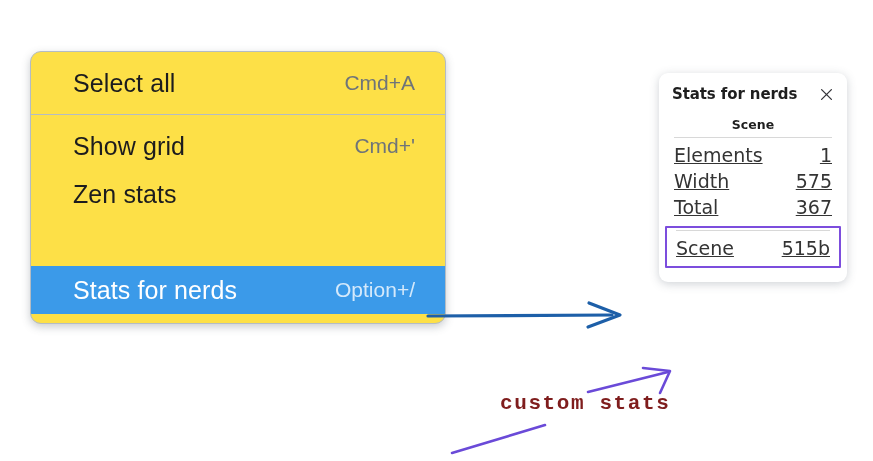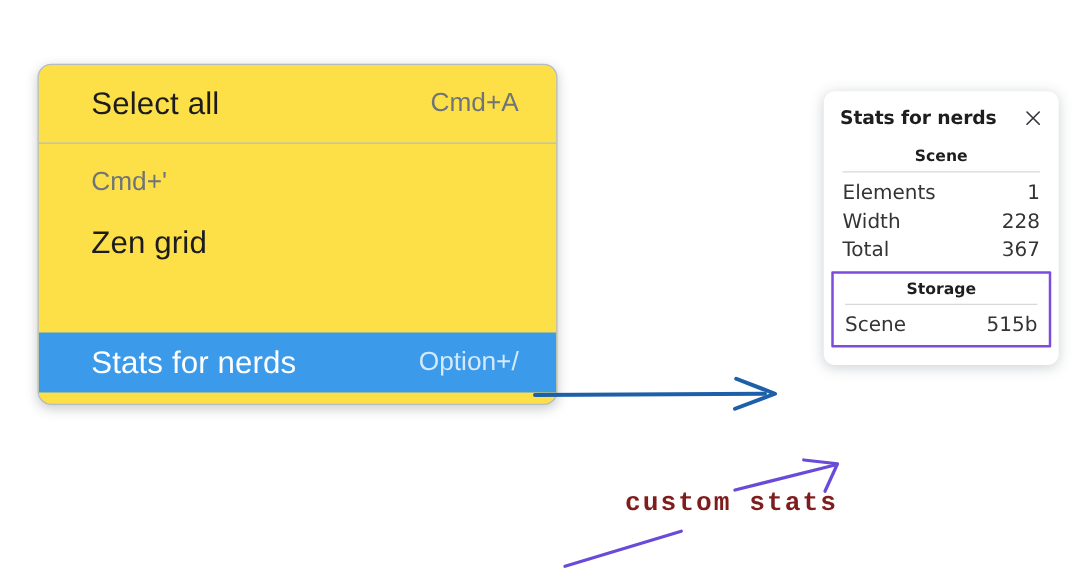--- a/index.html
+++ b/index.html
@@ -107,23 +107,24 @@
   }
   .sp-rule {
     height: 1px;
     background: #d8d8d8;
     margin: 0 2px 4px 2px;
   }
   .sp-row {
     display: flex;
     justify-content: space-between;
     align-items: flex-end;
-    font-size: 16px;
+    font-size: 19px;
     color: #343434;
     padding: 2px 2px 2px 2px;
+    text-decoration: underline;
   }
   .sp-row .sp-val { color: #343434; }
   .sp-note {
     font-size: 13.5px;
     color: #343434;
     padding: 3px 2px 1px 2px;
   }
 
   
   #stats-highlight {
@@ -162,24 +163,25 @@
     <div class="menu-item">
       <span class="mi-label">Select all</span>
       <span class="mi-shortcut">Cmd+A</span>
     </div>
   </div>
 
   <div class="menu-sep"></div>
 
   <div class="menu-group">
     <div class="menu-item">
+      <span class="mi-label">Show grid</span>
       <span class="mi-shortcut">Cmd+'</span>
     </div>
     <div class="menu-item">
-      <span class="mi-label">Zen grid</span>
+      <span class="mi-label">Zen stats</span>
     </div>
     <div class="menu-item">
     </div>
     <div class="menu-item selected">
       <span class="mi-label">Stats for nerds</span>
       <span class="mi-shortcut">Option+/</span>
     </div>
   </div>
 
 </div>
@@ -197,32 +199,31 @@
 
   <div>
     <div class="sp-section-title">Scene</div>
     <div class="sp-rule"></div>
     <div class="sp-row">
       <span class="sp-lab">Elements</span>
       <span class="sp-val">1</span>
     </div>
     <div class="sp-row">
       <span class="sp-lab">Width</span>
-      <span class="sp-val">228</span>
+      <span class="sp-val">575</span>
     </div>
     <div class="sp-row">
       <span class="sp-lab">Total</span>
       <span class="sp-val">367</span>
     </div>
   </div>
 
   <div id="stats-highlight">
 
     <div>
-      <div class="sp-section-title">Storage</div>
       <div class="sp-rule"></div>
       <div class="sp-row">
         <span class="sp-lab">Scene</span>
         <span class="sp-val">515b</span>
       </div>
     </div>
 
 
   </div>
 

